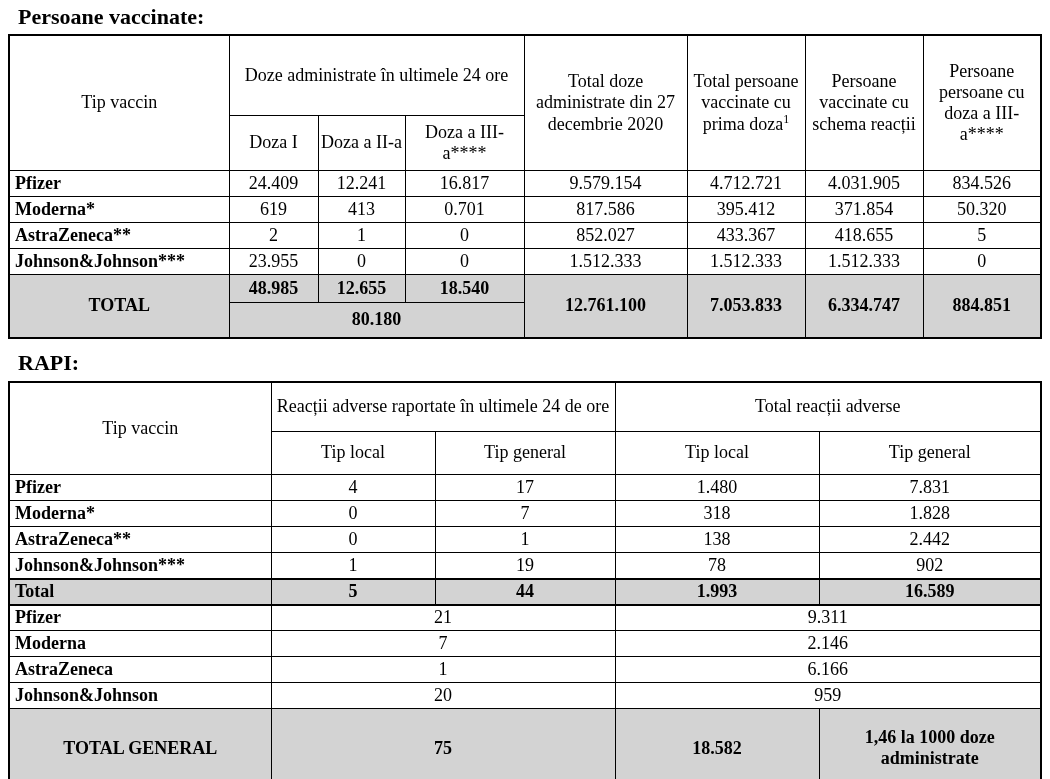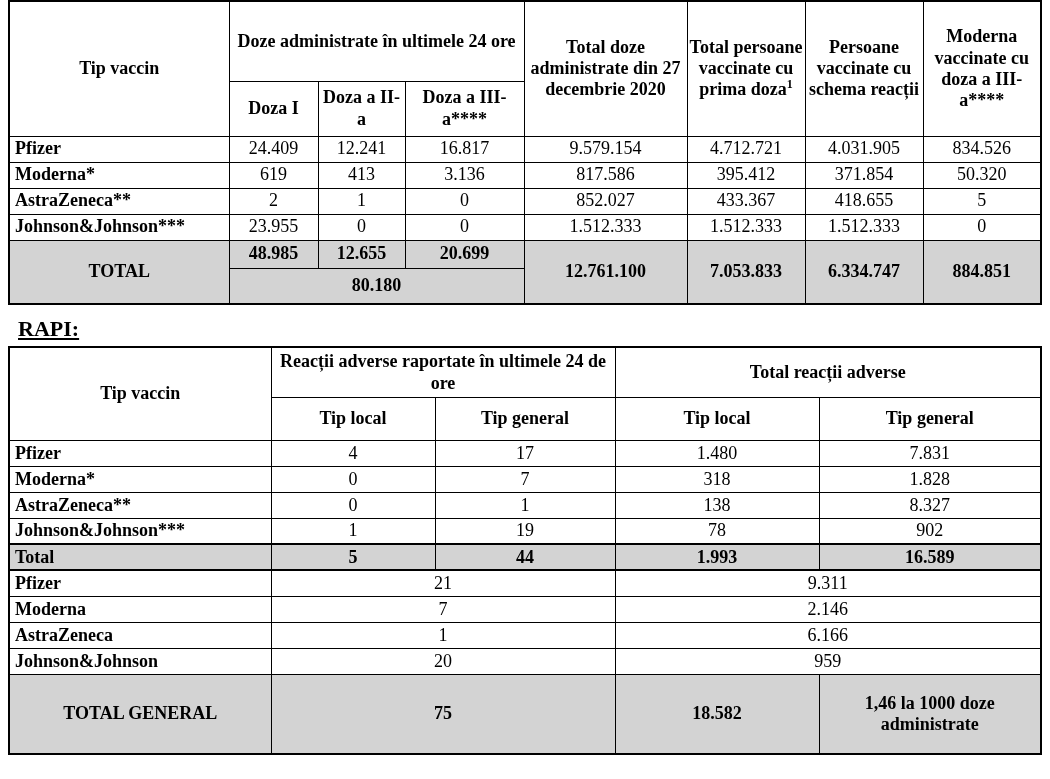--- a/index.html
+++ b/index.html
@@ -5,86 +5,87 @@
   html,body{margin:0;padding:0;background:#ffffff;}
   body{
     width:1050px;height:779px;overflow:hidden;
     font-family:"Liberation Serif","DejaVu Serif",serif;
     color:#000;
   }
   .doc-title{
     font-size:22px;font-weight:bold;line-height:1.15;
     margin:4px 0 5px 18px;
   }
-  .doc-title.second{margin-top:11px;margin-bottom:5px;text-decoration:underline;}
+  .doc-title.second{margin-top:11px;margin-bottom:5px;}
   table{
     border-collapse:collapse;table-layout:fixed;
     margin-left:8px;width:1032px;
     border:2px solid #000;
   }
   th,td{
     border:1.5px solid #000;
     font-size:18px;line-height:1.18;
     text-align:center;vertical-align:middle;
     padding:1px 2px;overflow:hidden;
     font-weight:normal;
   }
-  th{font-weight:bold;}
+  th{font-weight:normal;}
   td.name{text-align:left;padding-left:5px;font-weight:bold;}
   .shade{background:#d3d3d3;}
   .b{font-weight:bold;}
   tr.thick-top td{border-top:2px solid #000;}
   sup{font-size:12px;line-height:0;}
 </style>
 </head>
 <body>
 
 <div>
 
+  <div class="doc-title">Persoane vaccinate:</div>
 
   <table>
     <colgroup>
       <col style="width:220px">
         <col style="width:89px">
         <col style="width:87px">
         <col style="width:119px">
       <col style="width:163px">
         <col style="width:118px">
         <col style="width:118px">
         <col style="width:118px">
     </colgroup>
     <tbody>
         <tr style="height:80px">
       <th rowspan="2">Tip vaccin</th>
       <th colspan="3">Doze administrate în ultimele 24 ore</th>
       <th rowspan="2">Total doze administrate din 27 decembrie 2020</th>
       <th rowspan="2"><span>Total persoane vaccinate cu prima doza</span><sup>1</sup></th>
       <th rowspan="2">Persoane vaccinate cu schema reacții</th>
-      <th rowspan="2">Moderna vaccinate cu doza a III-a****</th>
+      <th rowspan="2">Persoane persoane cu doza a III-a****</th>
     </tr>
     <tr style="height:55px">
       <th>Doza I</th>
       <th>Doza a II-a</th>
       <th>Doza a III-a****</th>
     </tr>
     <tr style="height:26px">
       <td class="name">Pfizer</td>
       <td>24.409</td>
       <td>12.241</td>
       <td>16.817</td>
       <td>9.579.154</td>
       <td>4.712.721</td>
       <td>4.031.905</td>
       <td>834.526</td>
     </tr>
     <tr style="height:26px">
       <td class="name">Moderna*</td>
       <td>619</td>
       <td>413</td>
-      <td>3.136</td>
+      <td>0.701</td>
       <td>817.586</td>
       <td>395.412</td>
       <td>371.854</td>
       <td>50.320</td>
     </tr>
     <tr style="height:26px">
       <td class="name">AstraZeneca**</td>
       <td>2</td>
       <td>1</td>
       <td>0</td>
@@ -100,21 +101,21 @@
       <td>0</td>
       <td>1.512.333</td>
       <td>1.512.333</td>
       <td>1.512.333</td>
       <td>0</td>
     </tr>
     <tr style="height:28px">
       <td rowspan="2" class="shade b">TOTAL</td>
       <td class="shade b">48.985</td>
       <td class="shade b">12.655</td>
-      <td class="shade b">20.699</td>
+      <td class="shade b">18.540</td>
       <td rowspan="2" class="shade b">12.761.100</td>
       <td rowspan="2" class="shade b">7.053.833</td>
       <td rowspan="2" class="shade b">6.334.747</td>
       <td rowspan="2" class="shade b">884.851</td>
     </tr>
     <tr style="height:36px">
       <td colspan="3" class="shade b">80.180</td>
     </tr>
   </tbody>
     </table>
@@ -153,21 +154,21 @@
       <td>0</td>
       <td>7</td>
       <td>318</td>
       <td>1.828</td>
     </tr>
     <tr style="height:26px">
       <td class="name">AstraZeneca**</td>
       <td>0</td>
       <td>1</td>
       <td>138</td>
-      <td>8.327</td>
+      <td>2.442</td>
     </tr>
     <tr style="height:26px">
       <td class="name">Johnson&amp;Johnson***</td>
       <td>1</td>
       <td>19</td>
       <td>78</td>
       <td>902</td>
     </tr>
     <tr style="height:26px" class="thick-top">
       <td class="name shade">Total</td>

